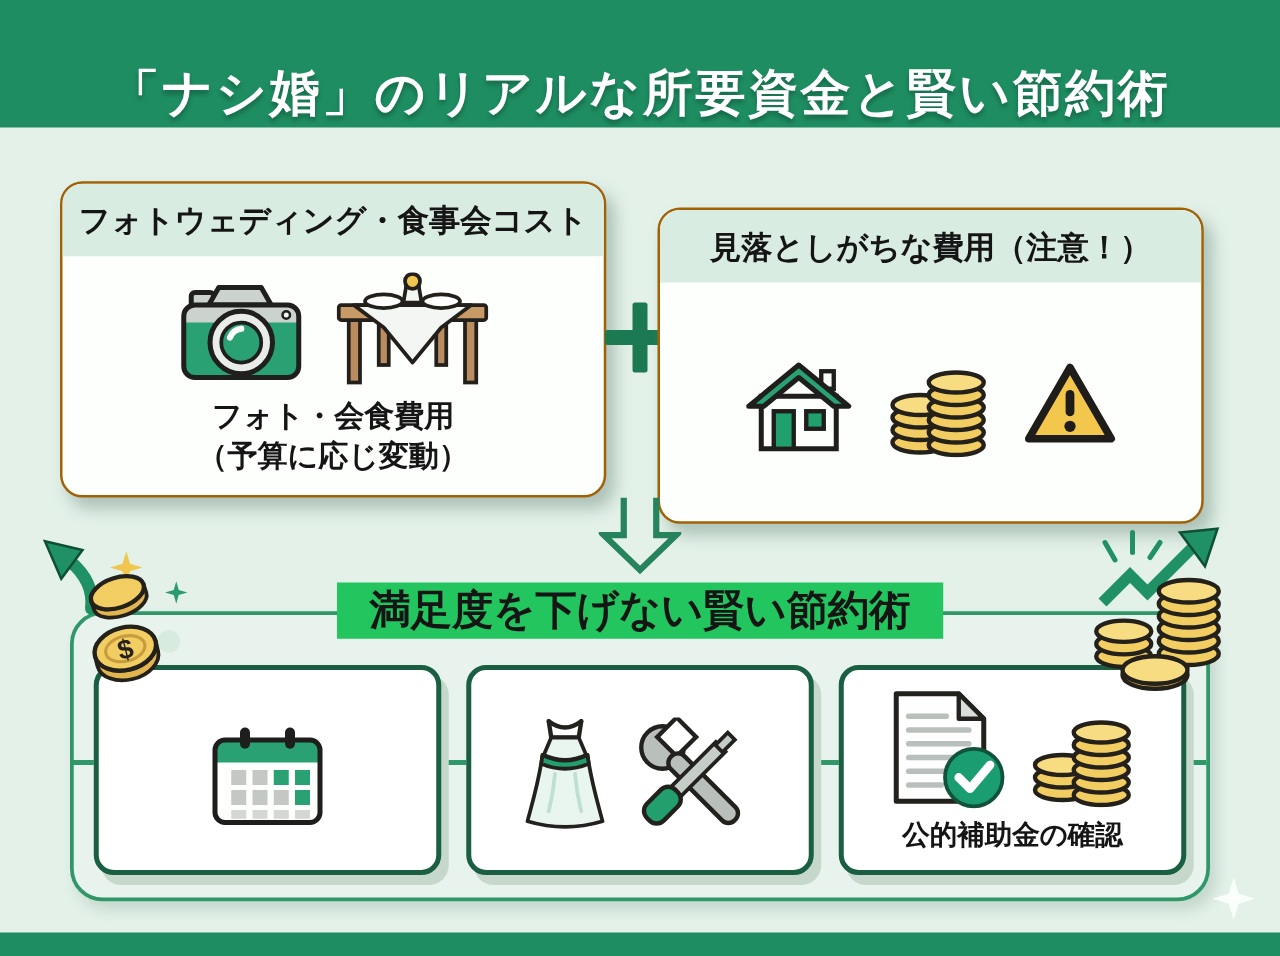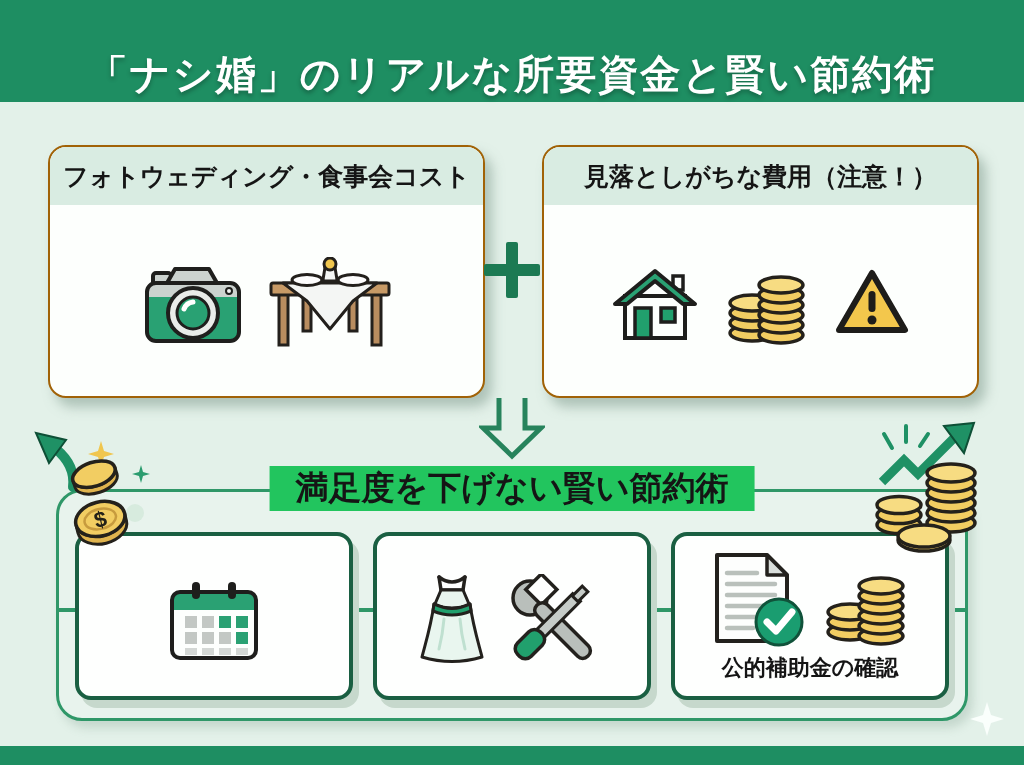--- a/index.html
+++ b/index.html
@@ -23,21 +23,21 @@
     position:absolute; left:0; bottom:0; width:1024px; height:19px; background:#1e8e62;
   }
   
   .topbox {
     position:absolute; top:145px; width:437px; height:253px; box-sizing:border-box;
     background:#fdfffd; border:2px solid #a16207; border-radius:18px;
     box-shadow:7px 9px 12px rgba(122,150,136,0.5);
     display:flex; flex-direction:column; overflow:hidden;
   }
   .topbox.left  { left:48px; }
-  .topbox.right { left:542px; }
+  .topbox.right { left:526px;margin-top:21px; }
   .topbox-head {
     height:58px; flex:0 0 58px; background:#d9ece2;
     display:flex; align-items:center; justify-content:center;
     font-size:25px; font-weight:bold; white-space:nowrap;
   }
   .topbox-icons {
     flex:1; display:flex; align-items:center; justify-content:center;
     gap:26px; padding-top:4px;
   }
   .topbox-text { text-align:center; font-size:24px; font-weight:bold; line-height:32px; padding-bottom:14px; }
@@ -107,20 +107,24 @@
         <rect x="103" y="36" width="9" height="52" fill="#b98d5f" stroke="#23201c" stroke-width="3"></rect>
         <rect x="34" y="36" width="8" height="38" fill="#b98d5f" stroke="#23201c" stroke-width="3"></rect>
         <rect x="80" y="36" width="8" height="38" fill="#b98d5f" stroke="#23201c" stroke-width="3"></rect>
         <rect x="2" y="26" width="118" height="12" rx="2" fill="#c79a66" stroke="#23201c" stroke-width="3"></rect>
         <path d="M14,26 L108,26 L84,44 L61,72 L38,44 Z" fill="#f4f6f4" stroke="#23201c" stroke-width="3" stroke-linejoin="round"></path>
         <ellipse cx="38" cy="23" rx="15" ry="5.5" fill="#fdfdfd" stroke="#23201c" stroke-width="3"></ellipse>
         <ellipse cx="84" cy="23" rx="15" ry="5.5" fill="#fdfdfd" stroke="#23201c" stroke-width="3"></ellipse>
         <path d="M56,8 C56,15 54,19 54,24 L68,24 C68,19 66,15 66,8 Z" fill="#f4f6f4" stroke="#23201c" stroke-width="3"></path>
         <circle cx="61" cy="7" r="6" fill="#f0c64e" stroke="#23201c" stroke-width="3"></circle>
       </svg>
+    </div>
+    <div class="topbox-text">
+      <div>フォト・会食費用</div>
+      <div>（予算に応じ変動）</div>
     </div>
   </div>
 
   <div class="plus">
     <div class="bar-h"></div>
     <div class="bar-v"></div>
   </div>
 
   <div class="topbox right">
     <div class="topbox-head">見落としがちな費用（注意！）</div>

